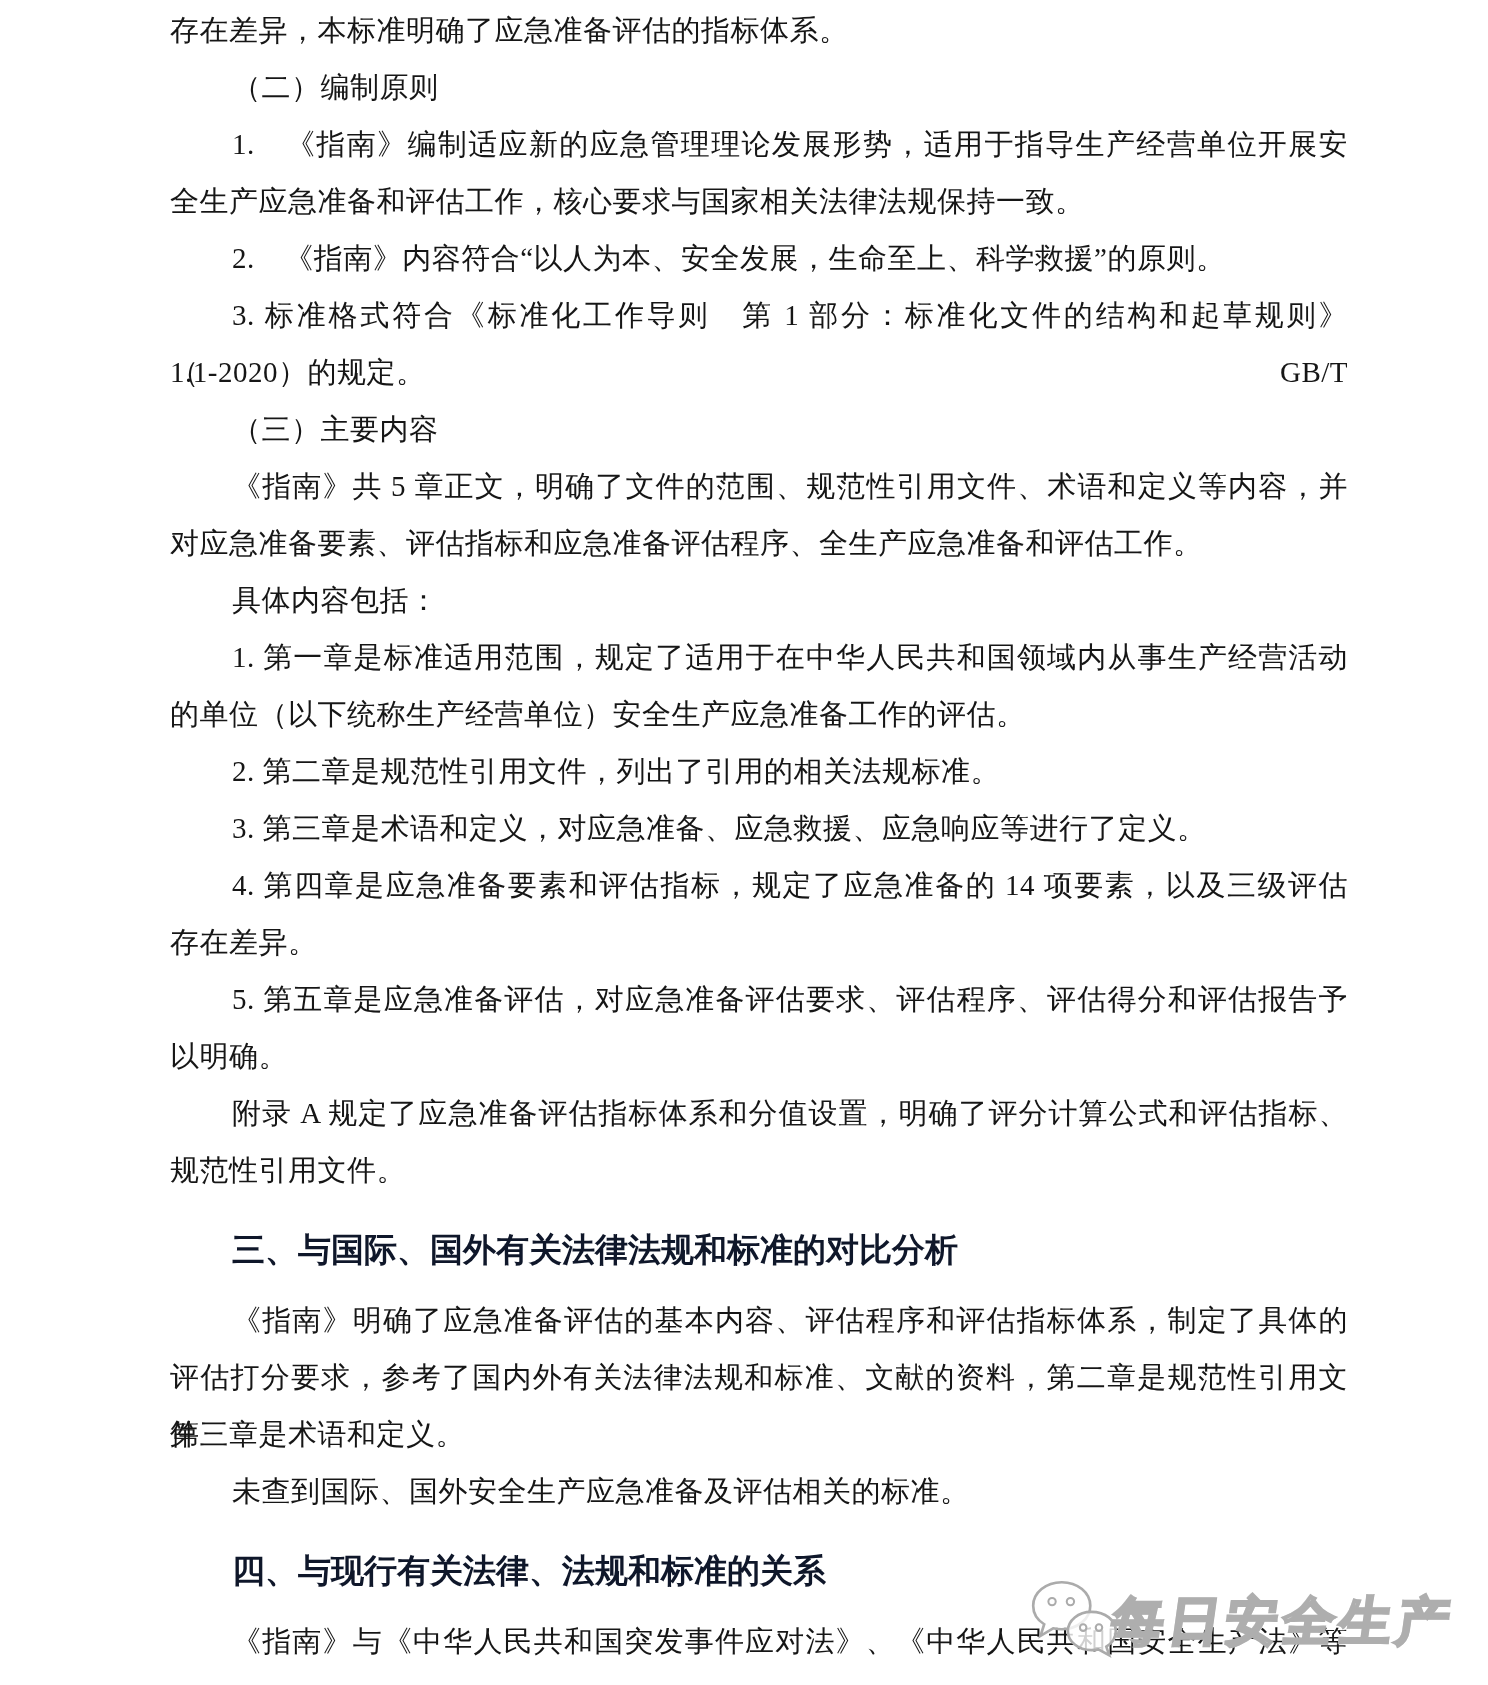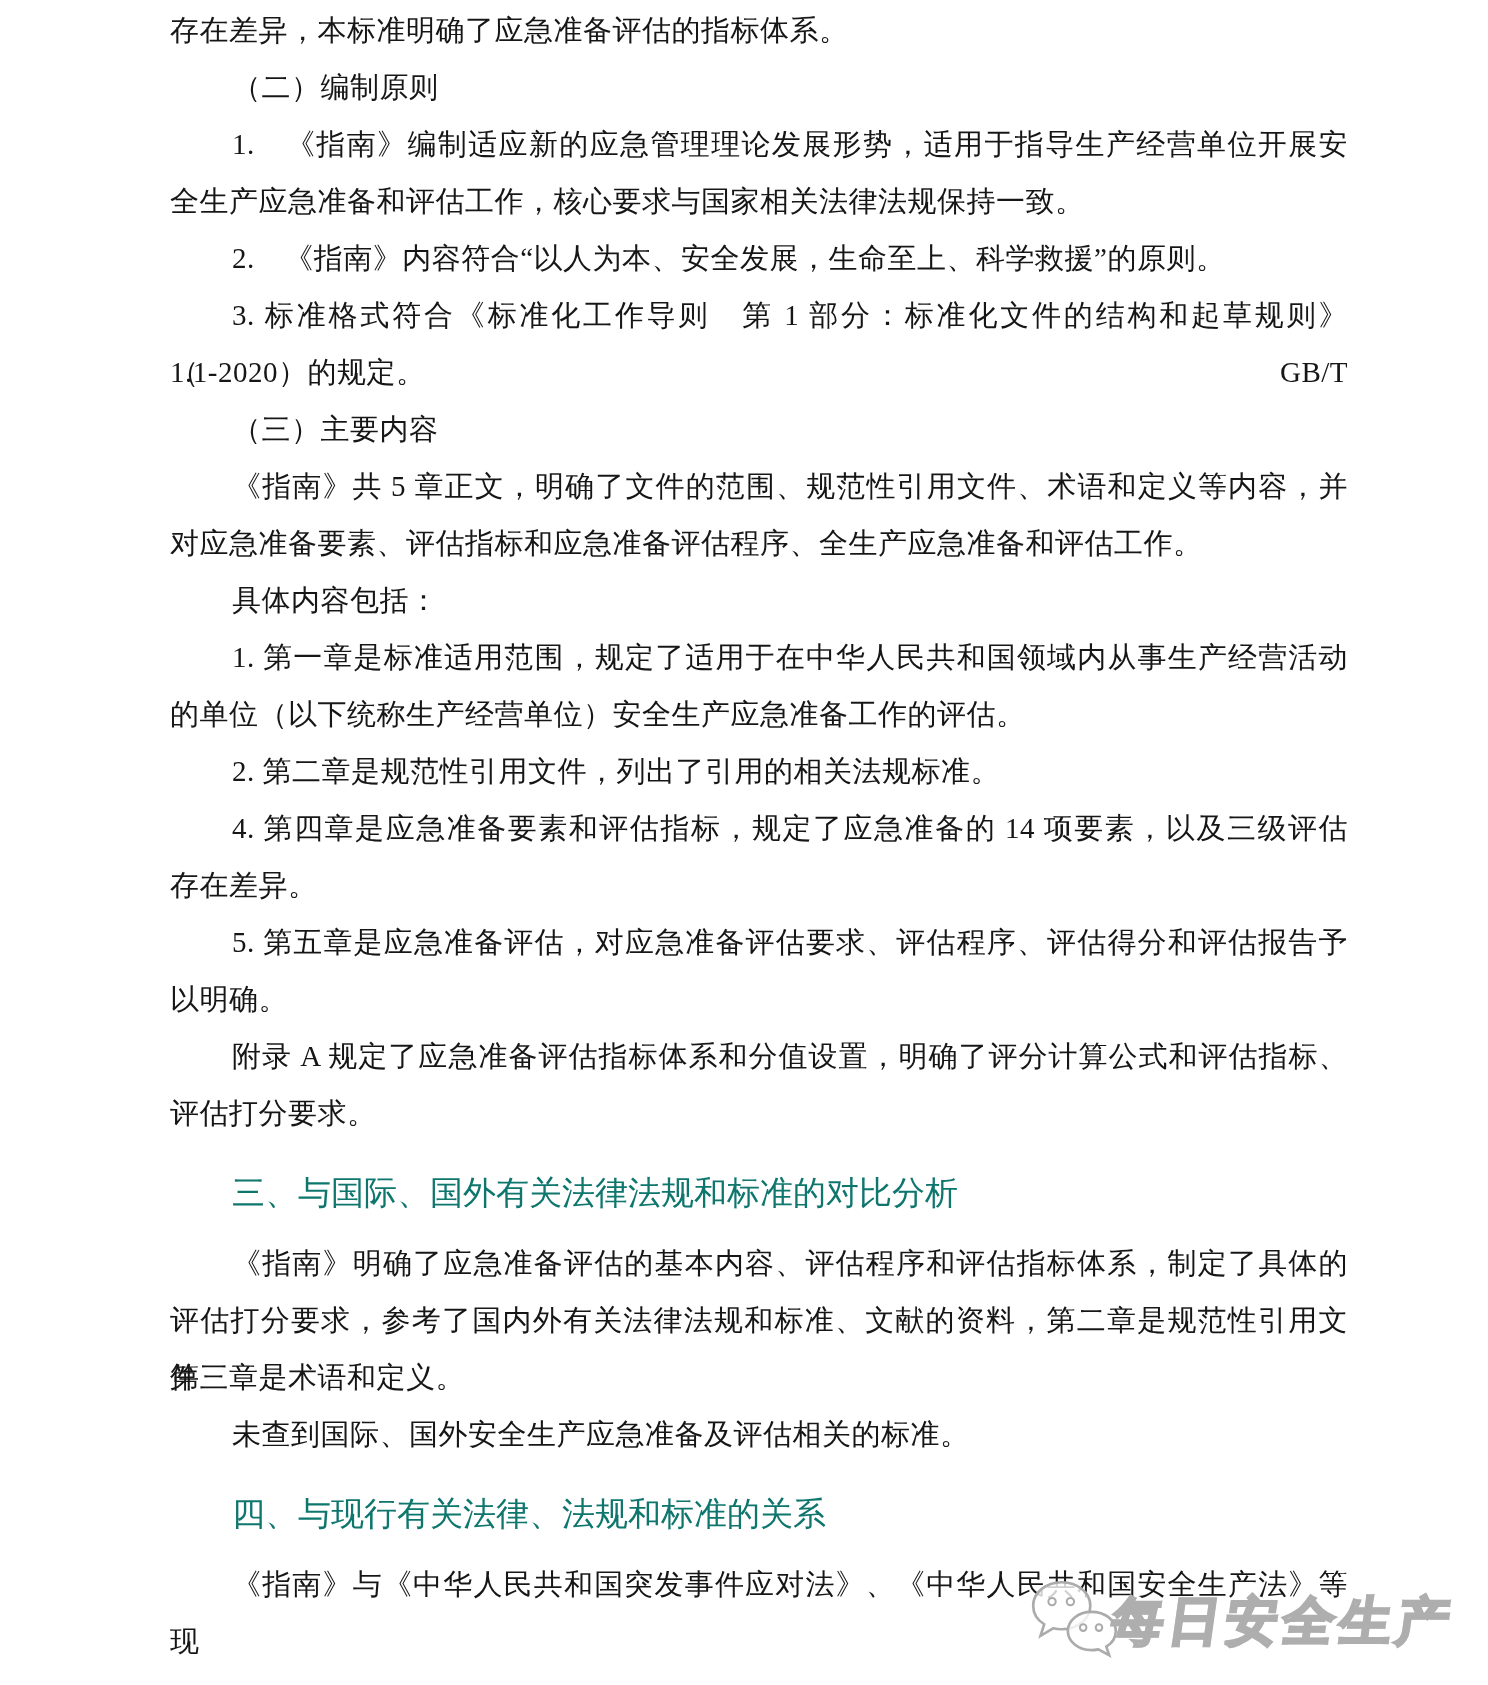--- a/index.html
+++ b/index.html
@@ -33,23 +33,23 @@
   .line.indent {
     text-indent: 62px;
   }
   .line.full {
     white-space: normal;
     text-align: justify;
     text-align-last: justify;
   }
   .heading {
     font-family: "Liberation Sans", "DejaVu Sans", sans-serif;
-    font-weight: 400;
+    font-weight: 700;
     font-size: 33px;
-    color: #0f766e;
+    color: #0f172a;
     height: 57px;
     line-height: 57px;
     margin-top: 22px;
     margin-bottom: 14px;
     text-indent: 62px;
     white-space: nowrap;
   }
   .watermark {
     position: absolute;
     top: 1572px;
@@ -91,26 +91,27 @@
   <div class="line indent">2.　《指南》内容符合“以人为本、安全发展，生命至上、科学救援”的原则。</div>
   <div class="line indent full">3. 标准格式符合《标准化工作导则　第 1 部分：标准化文件的结构和起草规则》（GB/T</div>
   <div class="line">1.1-2020）的规定。</div>
   <div class="line indent">（三）主要内容</div>
   <div class="line indent full">《指南》共 5 章正文，明确了文件的范围、规范性引用文件、术语和定义等内容，并</div>
   <div class="line">对应急准备要素、评估指标和应急准备评估程序、全生产应急准备和评估工作。</div>
   <div class="line indent">具体内容包括：</div>
   <div class="line indent full">1. 第一章是标准适用范围，规定了适用于在中华人民共和国领域内从事生产经营活动</div>
   <div class="line">的单位（以下统称生产经营单位）安全生产应急准备工作的评估。</div>
   <div class="line indent">2. 第二章是规范性引用文件，列出了引用的相关法规标准。</div>
+  <div class="line indent">3. 第三章是术语和定义，对应急准备、应急救援、应急响应等进行了定义。</div>
   <div class="line indent full">4. 第四章是应急准备要素和评估指标，规定了应急准备的 14 项要素，以及三级评估</div>
   <div class="line">存在差异。</div>
   <div class="line indent full">5. 第五章是应急准备评估，对应急准备评估要求、评估程序、评估得分和评估报告予</div>
   <div class="line">以明确。</div>
   <div class="line indent full">附录 A 规定了应急准备评估指标体系和分值设置，明确了评分计算公式和评估指标、</div>
-  <div class="line">评估打分要求。</div>
+  <div class="line">规范性引用文件。</div>
   <div class="heading">三、与国际、国外有关法律法规和标准的对比分析</div>
   <div class="line indent full">《指南》明确了应急准备评估的基本内容、评估程序和评估指标体系，制定了具体的</div>
   <div class="line full">评估打分要求，参考了国内外有关法律法规和标准、文献的资料，第二章是规范性引用文件</div>
   <div class="line">第三章是术语和定义。</div>
   <div class="line indent">未查到国际、国外安全生产应急准备及评估相关的标准。</div>
   <div class="heading">四、与现行有关法律、法规和标准的关系</div>
   <div class="line indent full">《指南》与《中华人民共和国突发事件应对法》、《中华人民共和国安全生产法》等现</div>
 </div>
 
 <div class="watermark">

